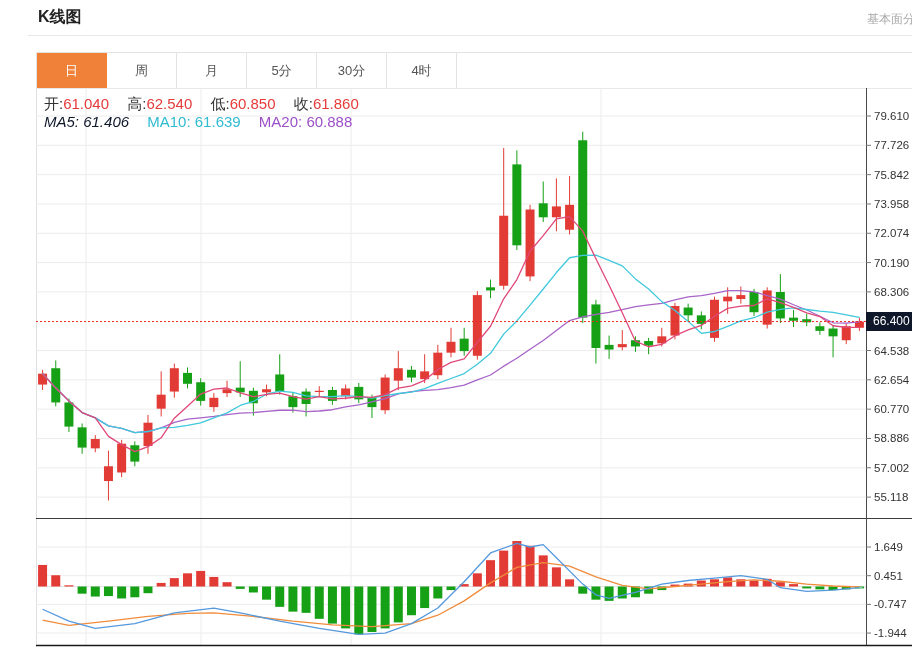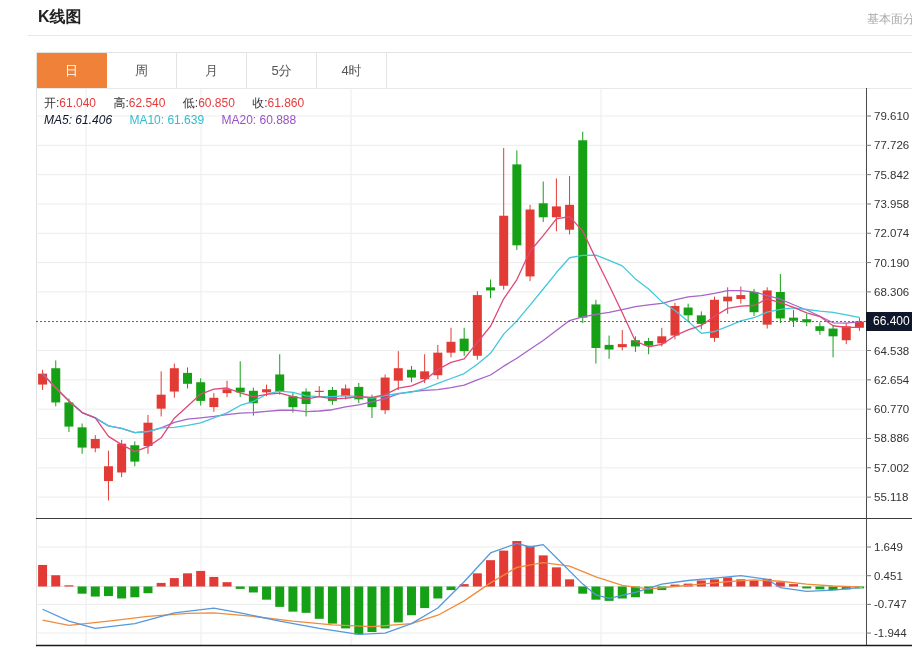--- a/index.html
+++ b/index.html
@@ -10,21 +10,21 @@
   .hdr-link{position:absolute;right:6px;top:11px;font-size:12px;color:#a9a9a9;cursor:pointer;}
   .hdr-divider{position:absolute;left:0;top:35px;width:912px;height:1px;background:#e8e8e8;}
   
   .tabbar{position:absolute;left:8px;top:52px;width:901px;height:37px;display:flex;
           border:1px solid #e3e3e3;box-sizing:border-box;background:#fff;}
   .tab{width:70px;height:100%;line-height:35px;text-align:center;font-size:13px;color:#555;
        border-right:1px solid #e3e3e3;cursor:pointer;box-sizing:border-box;background:#fff;}
   .tab.active{background:#ef8139;color:#fff;border-right-color:#ef8139;}
   
   .chart-svg{position:absolute;left:0;top:0;width:912px;height:648px;}
-  .legend-row{position:absolute;font-size:12px;white-space:nowrap;}
+  .legend-row{position:absolute;font-size:15px;white-space:nowrap;}
   .legend-row .lab{letter-spacing:0;}
   .legend-row .seg{margin-right:14px;}
   #ohlc-row{left:16px;top:95px;color:#333;}
   #ohlc-row .val{color:#e53b3b;}
   #ma-row{left:16px;top:113px;}
   #macd-row{left:16px;top:521px;}
   
   #price-badge{position:absolute;left:838px;width:71px;height:19px;background:#e2231a;color:#fff;
                font-size:12px;line-height:19px;padding-left:7px;box-sizing:border-box;}
 </style>
@@ -35,20 +35,21 @@
 
   <div class="hdr-title">K线图</div>
   <div class="hdr-link">基本面分析&gt;</div>
   <div class="hdr-divider"></div>
 
   <div class="tabbar">
     <div class="tab active" style="background: rgb(239, 129, 57);">日</div>
     <div class="tab">周</div>
     <div class="tab">月</div>
     <div class="tab">5分</div>
+    <div class="tab">30分</div>
     <div class="tab">4时</div>
   </div>
 
   <svg id="chart-svg" class="chart-svg" viewBox="0 0 912 648">
       <line x1="8" y1="88.5" x2="910" y2="88.5" stroke="#e8e8e8"></line>
       <line x1="8.5" y1="88" x2="8.5" y2="645" stroke="#e0e0e0"></line>
       <line x1="909.5" y1="88" x2="909.5" y2="645" stroke="#eeeeee"></line>
       <line x1="58" y1="88" x2="58" y2="645" stroke="#ececec"></line>
       <line x1="173" y1="88" x2="173" y2="645" stroke="#ececec"></line>
       <line x1="323" y1="88" x2="323" y2="645" stroke="#ececec"></line>

